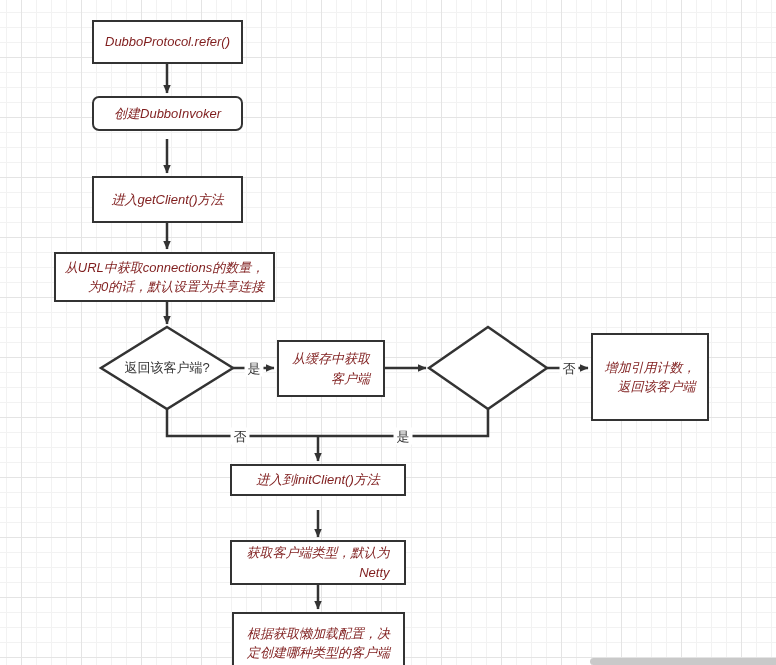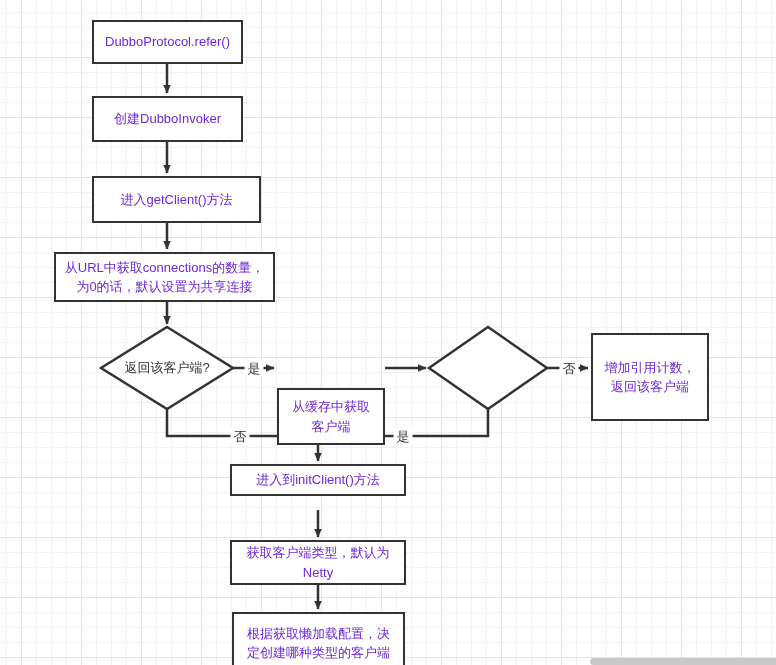--- a/index.html
+++ b/index.html
@@ -24,36 +24,37 @@
   svg.connectors {
     position: absolute;
     left: 0; top: 0;
     width: 776px; height: 665px;
   }
 
   .node {
     position: absolute;
     border: 2.5px solid #333333;
     background: #ffffff;
-    color: #6d28d9;
+    color: #7f1d1d;
     font-size: 13px;
     line-height: 1.5;
     display: flex;
     align-items: center;
     justify-content: center;
-    text-align: center;
+    text-align: right;
     white-space: pre-line;
     padding: 2px 4px;
+    font-style: italic;
   }
 
   .n-refer        { left: 92px;  top: 20px;  width: 151px; height: 44px; }
-  .n-create       { left: 92px;  top: 96px;  width: 151px; height: 46px; }
-  .n-getclient    { left: 92px;  top: 176px; width: 169px; height: 47px; }
+  .n-create       { left: 92px;  top: 96px;  width: 151px; height: 35px; border-radius: 7px; }
+  .n-getclient    { left: 92px;  top: 176px; width: 151px; height: 47px; }
   .n-url          { left: 54px;  top: 252px; width: 221px; height: 50px; }
-  .n-cache        { left: 277px; top: 340px; width: 108px; height: 57px; margin-top: 48px; }
+  .n-cache        { left: 277px; top: 340px; width: 108px; height: 57px; }
   .n-addref       { left: 591px; top: 333px; width: 118px; height: 88px; }
   .n-initclient   { left: 230px; top: 464px; width: 176px; height: 32px; }
   .n-clienttype   { left: 230px; top: 540px; width: 176px; height: 45px; }
   .n-lazy         { left: 232px; top: 612px; width: 173px; height: 62px; }
 
   .diamond-label {
     position: absolute;
     color: #333333;
     font-size: 13px;
     line-height: 1.5;

